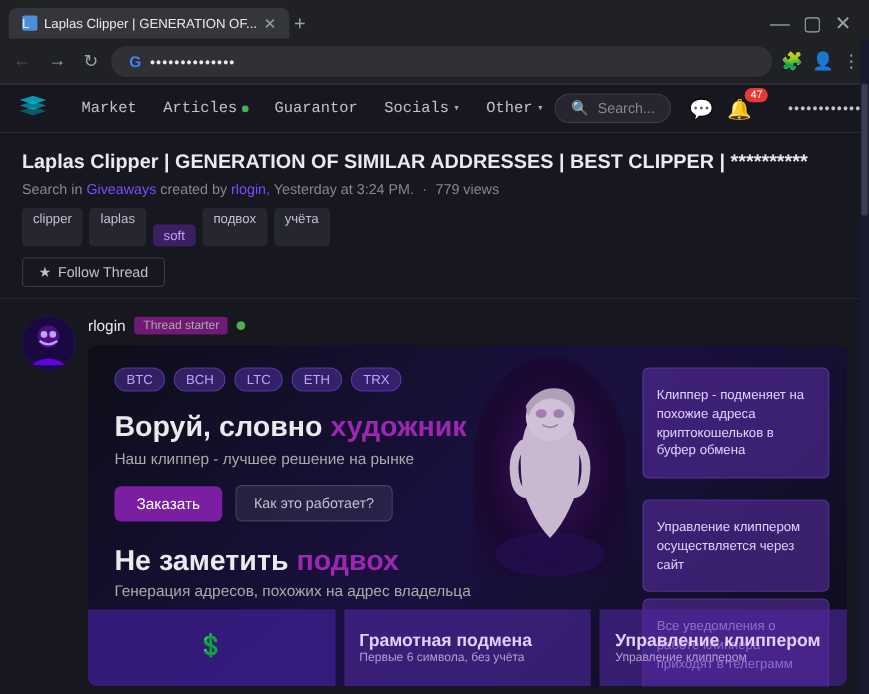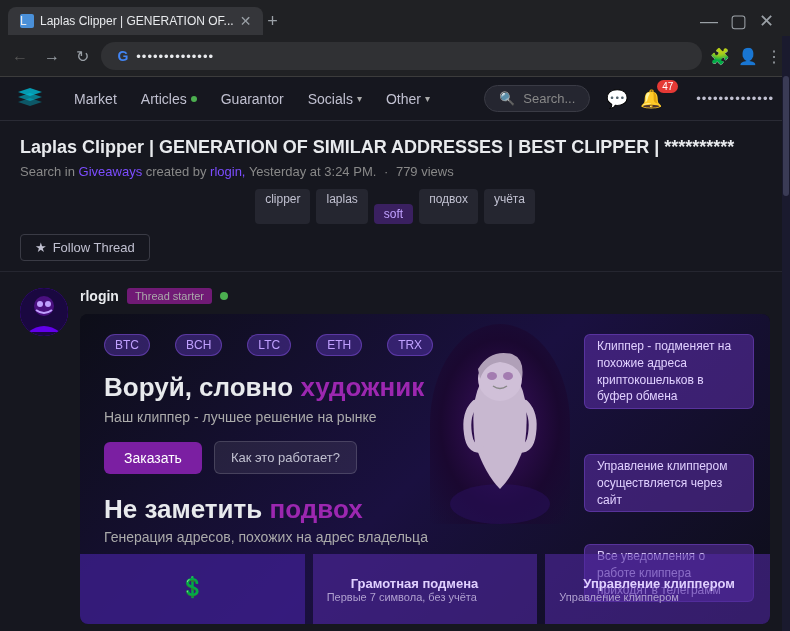--- a/index.html
+++ b/index.html
@@ -40,21 +40,21 @@
     
     .site-nav {
       background: #16171f; display: flex; align-items: center; padding: 0 16px; height: 44px;
       border-bottom: 1px solid #2a2b35;
     }
     .site-logo { margin-right: 20px; }
     .logo-icon { width: 28px; height: 22px; }
     .nav-items { display: flex; align-items: center; gap: 4px; }
     .nav-item {
       color: #c0c0d0; font-size: 14px; padding: 6px 10px; cursor: pointer; border-radius: 4px;
-      display: flex; align-items: center; gap: 4px;
+      display: flex; align-items: center; gap: 4px; font-family: Liberation Mono, monospace;
     }
     .nav-dot { width: 6px; height: 6px; background: #4caf50; border-radius: 50%; }
     .nav-search { margin-left: auto; display: flex; align-items: center; }
     .search-box {
       background: #252630; border: 1px solid #3a3b45; border-radius: 20px;
       padding: 5px 14px; color: #888; font-size: 13px; display: flex; align-items: center; gap: 8px;
     }
     .nav-right { display: flex; align-items: center; gap: 12px; margin-left: 16px; }
     .nav-icon { color: #9aa0a6; cursor: pointer; font-size: 18px; }
     .notification-badge {
@@ -63,51 +63,51 @@
     }
     .nav-username { color: #c0c0d0; font-size: 13px; letter-spacing: 1px; }
 
     
     .main-content { background: #16171f; padding: 0; }
     .thread-header { padding: 16px 20px 10px; border-bottom: 1px solid #252630; }
     .thread-title { color: #e8eaed; font-size: 18px; font-weight: bold; margin-bottom: 6px; }
     .thread-meta { font-size: 13px; color: #888; margin-bottom: 10px; }
     .thread-meta a { color: #7c4dff; text-decoration: none; }
     .thread-meta .dot { margin: 0 4px; }
-    .tags { display: flex; gap: 6px; flex-wrap: wrap; margin-bottom: 10px; justify-content: center; }
+    .tags { display: flex; gap: 6px; flex-wrap: wrap; margin-bottom: 10px; }
     .tag {
       background: #252630; color: #c0c0d0; font-size: 12px; padding: 3px 10px;
       border-radius: 4px; cursor: pointer;
     }
     .follow-btn {
       display: flex; align-items: center; gap: 6px; background: none; border: 1px solid #3a3b45;
       color: #c0c0d0; padding: 5px 14px; border-radius: 4px; cursor: pointer; font-size: 13px;
     }
 
     
     .post-area { display: flex; padding: 16px 20px; gap: 12px; }
     .avatar { width: 48px; height: 48px; border-radius: 50%; background: #6200ea; overflow: hidden; flex-shrink: 0; }
     .post-content { flex: 1; }
     .post-header { display: flex; align-items: center; gap: 8px; margin-bottom: 10px; }
-    .post-username { color: #e8eaed; font-size: 14px; font-weight: bold; }
+    .post-username { color: #e8eaed; font-size: 14px; font-weight: normal; }
     .thread-starter-badge {
       background: #701a75; color: #aaa; font-size: 11px; padding: 2px 8px; border-radius: 3px;
     }
     .online-dot { width: 8px; height: 8px; background: #4caf50; border-radius: 50%; }
 
     
     .banner { background: #0d0e18; border-radius: 8px; overflow: hidden; position: relative; height: 310px; }
 
     .banner-inner {
       background: linear-gradient(135deg, #0d0e18 0%, #1a1040 50%, #0d0e18 100%);
       height: 100%; position: relative; padding: 20px 24px;
       display: flex; flex-direction: column;
     }
 
-    .crypto-tags { display: flex; gap: 25px; margin-bottom: 16px; }
+    .crypto-tags { display: flex; gap: 8px; margin-bottom: 16px; }
     .crypto-tag {
       background: rgba(100, 60, 200, 0.4); color: #c0a0ff; font-size: 12px;
       padding: 3px 10px; border-radius: 12px; border: 1px solid rgba(130, 80, 220, 0.5);
     }
 
     .banner-title { font-size: 26px; color: #e8eaed; font-weight: bold; margin-bottom: 6px; }
     .banner-title .accent { color: #9c27b0; }
     .banner-subtitle { color: #aaa; font-size: 14px; margin-bottom: 16px; }
 
     .banner-buttons { display: flex; align-items: center; gap: 12px; margin-bottom: 20px; }
@@ -120,21 +120,21 @@
       border-radius: 6px; padding: 8px 16px; font-size: 13px; cursor: pointer;
     }
 
     .banner-title2 { font-size: 26px; color: #e8eaed; font-weight: bold; margin-bottom: 4px; }
     .banner-title2 .accent2 { color: #9c27b0; }
     .banner-subtitle2 { color: #aaa; font-size: 14px; }
 
     
     .info-card {
       position: absolute; right: 16px; background: rgba(100, 50, 180, 0.5);
-      color: #e0d0ff; font-size: 12px; padding: 3px 12px; border-radius: 6px;
+      color: #e0d0ff; font-size: 12px; padding: 16px 12px; border-radius: 6px;
       max-width: 170px; line-height: 1.4; border: 1px solid rgba(130, 80, 220, 0.4); margin-left: 16px;
     }
     .info-card-1 { top: 20px; }
     .info-card-2 { top: 140px; }
     .info-card-3 { top: 230px; }
 
     
     .statue-area {
       position: absolute; right: 200px; top: 10px; width: 140px; height: 200px;
       background: radial-gradient(ellipse at center, #3a1060 0%, #1a0830 60%, transparent 100%);
@@ -142,21 +142,21 @@
       display: flex; align-items: center; justify-content: center;
     }
 
     
     .bottom-cards { display: flex; gap: 8px; position: absolute; bottom: 0; left: 0; right: 0; height: 70px; }
     .bottom-card {
       flex: 1; background: rgba(80, 40, 160, 0.6); padding: 10px 14px;
       display: flex; flex-direction: column; justify-content: center;
     }
     .bottom-card-icon { font-size: 20px; color: #c0a0ff; margin-bottom: 4px; }
-    .bottom-card-title { color: #e0d0ff; font-size: 13px; font-weight: bold; margin-left: 24px; }
+    .bottom-card-title { color: #e0d0ff; font-size: 16px; font-weight: bold; }
     .bottom-card-sub { color: #b0a0d0; font-size: 11px; }
     .bottom-card-first { background: rgba(60, 30, 140, 0.8); align-items: center; }
 
     
     ::-webkit-scrollbar { width: 6px; }
     ::-webkit-scrollbar-track { background: #1a1a2e; }
     ::-webkit-scrollbar-thumb { background: #3a3b55; border-radius: 3px; }
   </style>
 </head>
 <body>
@@ -320,21 +320,21 @@
           <div class="info-card info-card-1">Клиппер - подменяет на похожие адреса криптокошельков в буфер обмена</div>
           <div class="info-card info-card-2">Управление клиппером осуществляется через сайт</div>
           <div class="info-card info-card-3">Все уведомления о работе клиппера приходят в телеграмм</div>
 
           <div class="bottom-cards">
             <div class="bottom-card bottom-card-first">
               <div class="bottom-card-icon">💲</div>
             </div>
             <div class="bottom-card">
               <div class="bottom-card-title">Грамотная подмена</div>
-              <div class="bottom-card-sub">Первые 7 символа, без учёта</div>
+              <div class="bottom-card-sub">Первые 6 символа, без учёта</div>
             </div>
             <div class="bottom-card">
               <div class="bottom-card-title">Управление клиппером</div>
               <div class="bottom-card-sub">Управление клиппером</div>
             </div>
           </div>
         </div>
       </div>
     </div>
   </div>

